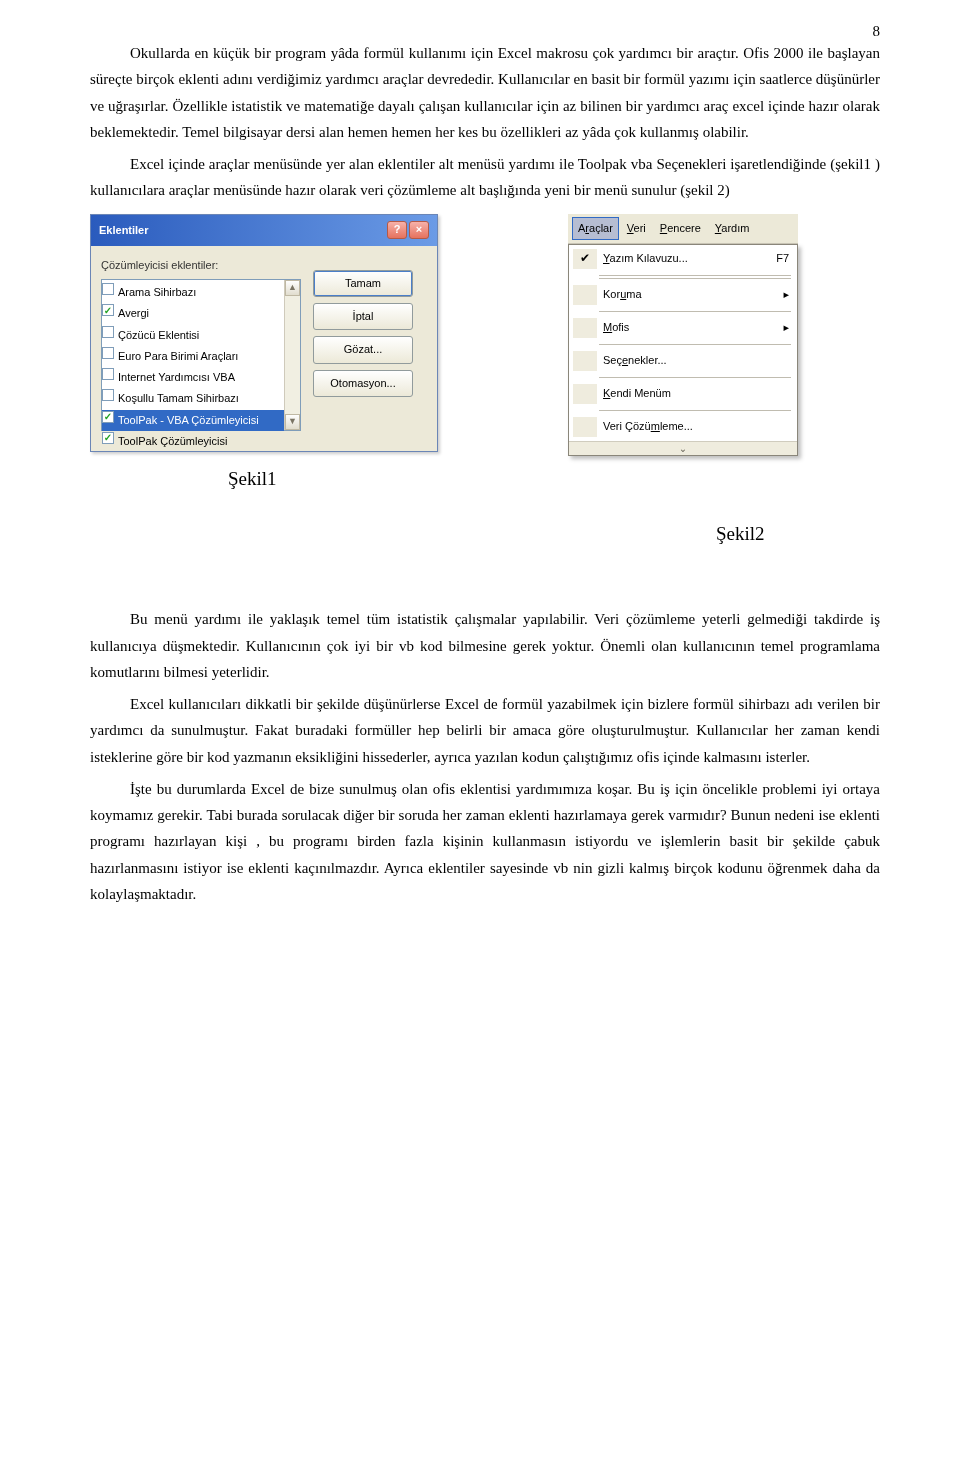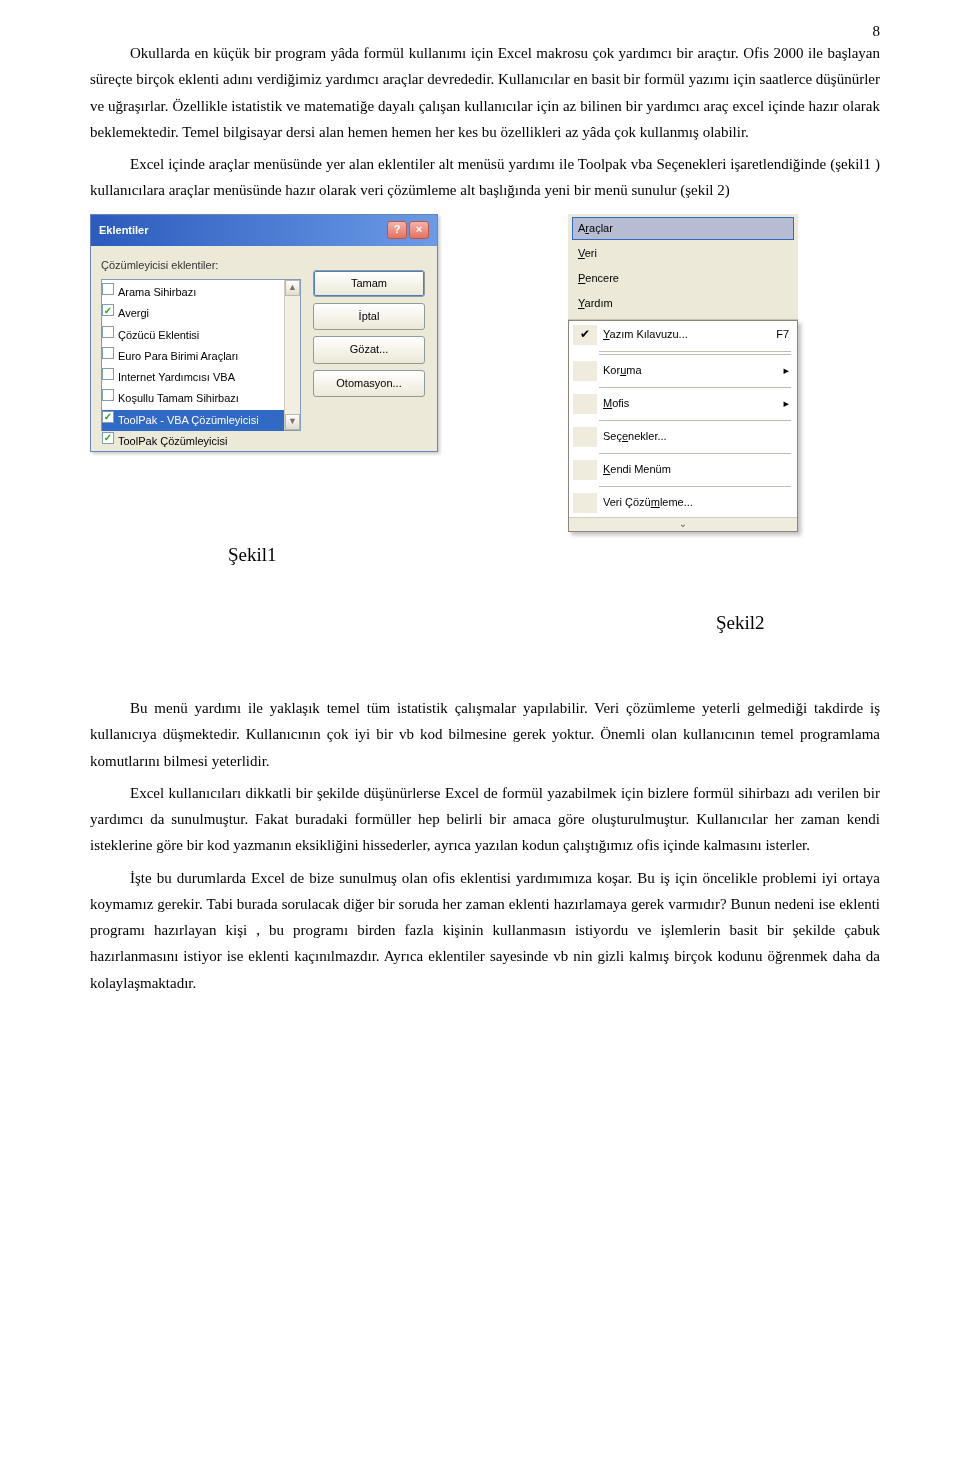--- a/index.html
+++ b/index.html
@@ -94,42 +94,41 @@
   }
   .chk {
     width: 12px; height: 12px;
     border: 1px solid #7f9db9;
     background: #fff;
     display: flex; align-items: center; justify-content: center;
     color: #21a121; font-size: 10px; font-weight: bold;
   }
   .side-btns { display: flex; flex-direction: column; gap: 6px; padding-top: 14px; }
   .winbtn {
-    width: 112px;
+    width: 100px;
     padding: 3px 4px;
     text-align: center;
     background: linear-gradient(#ffffff,#ece9d8);
     border: 1px solid #919b9c;
     border-radius: 3px;
     color: #000;
   }
   .winbtn.hl { box-shadow: 0 0 0 1px #4a7ec8 inset; }
   
   .menu {
     width: 230px;
     font-family: Tahoma, sans-serif;
     font-size: 11px;
   }
   .menubar {
     display: flex;
     background: #ece9d8;
     padding: 3px 4px;
     gap: 2px;
     border-bottom: 1px solid #cbc7b8;
-    flex-direction: column;
   }
   .menubar .mi {
     padding: 2px 6px;
   }
   .menubar .mi.active {
     background: #b6bdd2;
     border: 1px solid #316ac5;
     padding: 1px 5px;
   }
   .dropdown {
@@ -160,21 +159,21 @@
     font-size: 10px; color: #6b675b;
     border-top: 1px solid #d0ccbe;
   }
   .caption {
     font-size: 19px;
     text-indent: 0;
     margin-top: 6px;
     text-align: left;
   }
   .cap1 { margin-left: 138px; }
-  .cap2 { margin-left: 626px; margin-top: 35px; }
+  .cap2 { margin-left: 626px; margin-top: 22px; }
   .u { text-decoration: underline; }
 </style>
 </head>
 <body>
 
 <div class="page-number">8</div>
 
 <p>Okullarda en küçük bir program yâda formül kullanımı için Excel makrosu çok yardımcı bir araçtır. Ofis 2000 ile başlayan süreçte birçok eklenti adını verdiğimiz yardımcı araçlar devrededir. Kullanıcılar en basit bir formül yazımı için saatlerce düşünürler ve uğraşırlar. Özellikle istatistik ve matematiğe dayalı çalışan kullanıcılar için az bilinen bir yardımcı araç excel içinde hazır olarak beklemektedir. Temel bilgisayar dersi alan hemen hemen her kes bu özellikleri az yâda çok kullanmış olabilir.</p>
 <p>Excel içinde araçlar menüsünde yer alan eklentiler alt menüsü yardımı ile Toolpak vba Seçenekleri işaretlendiğinde (şekil1 ) kullanıcılara araçlar menüsünde hazır olarak veri çözümleme alt başlığında yeni bir menü sunulur (şekil 2)</p>
 

